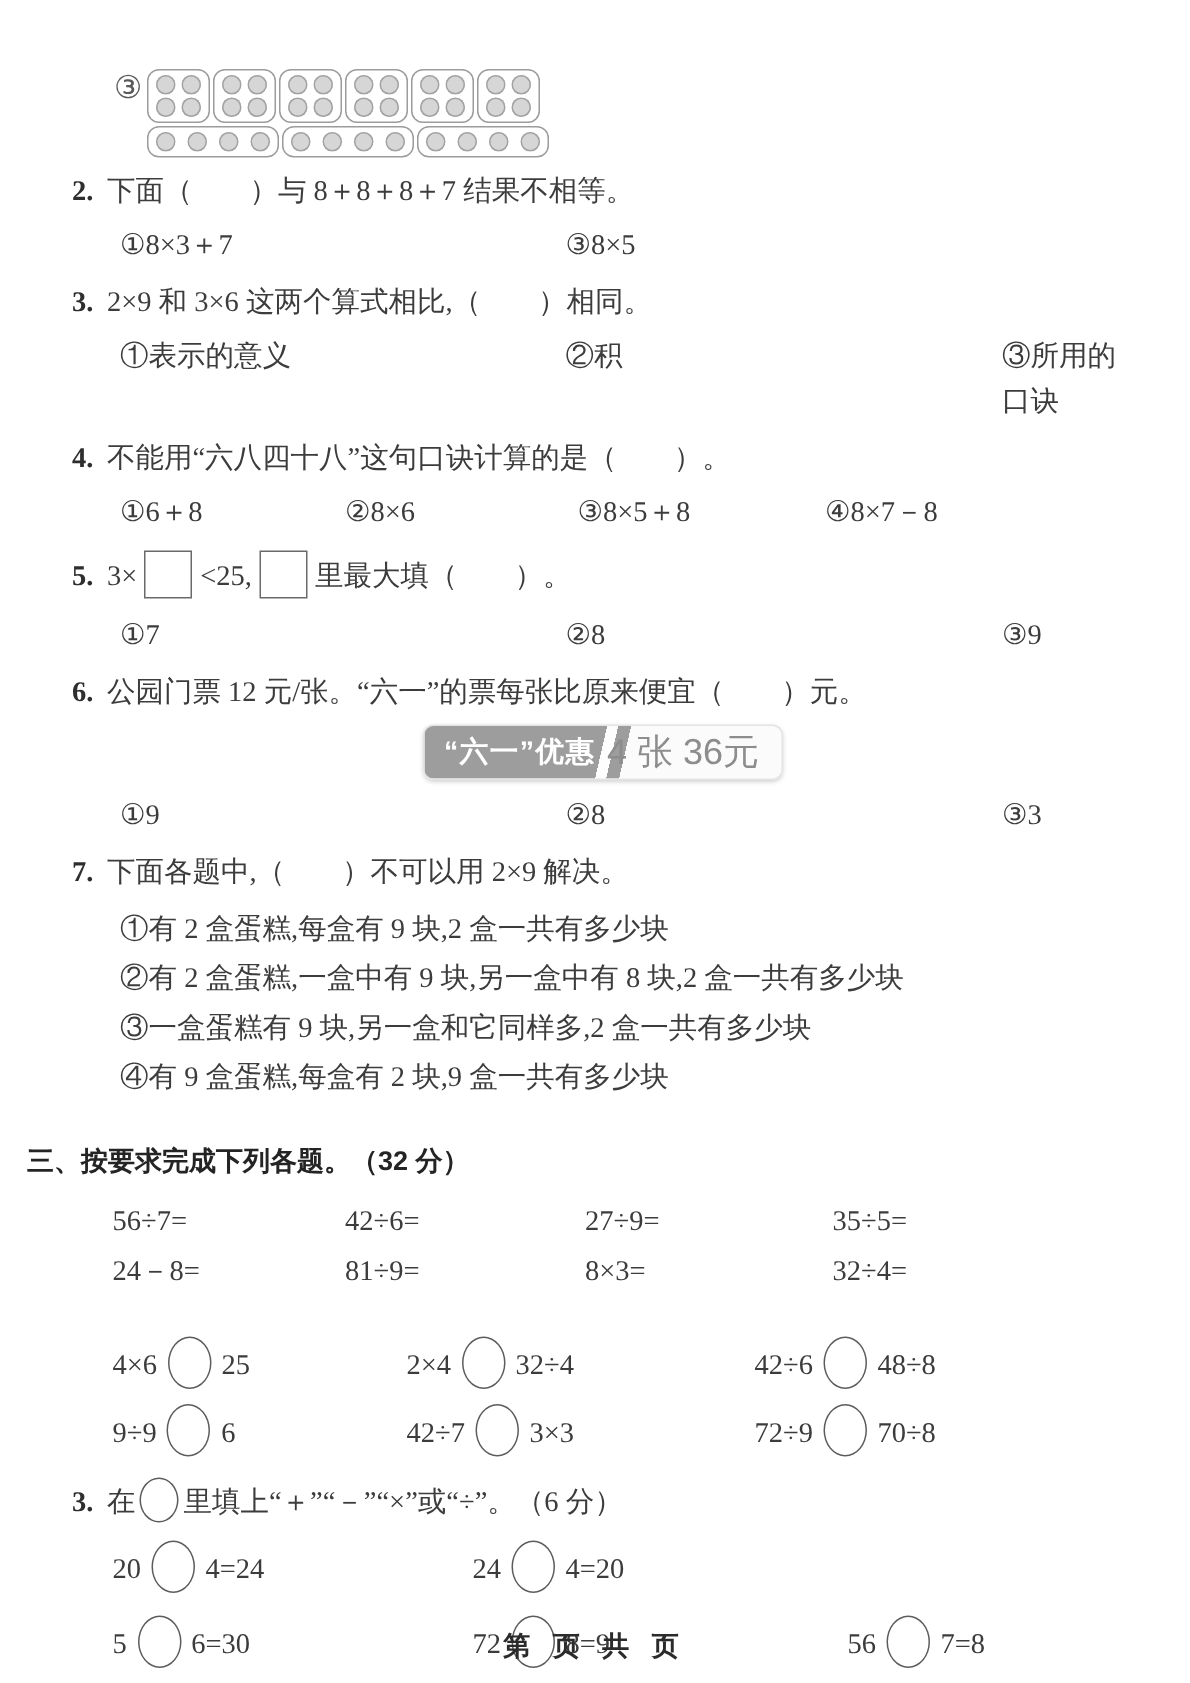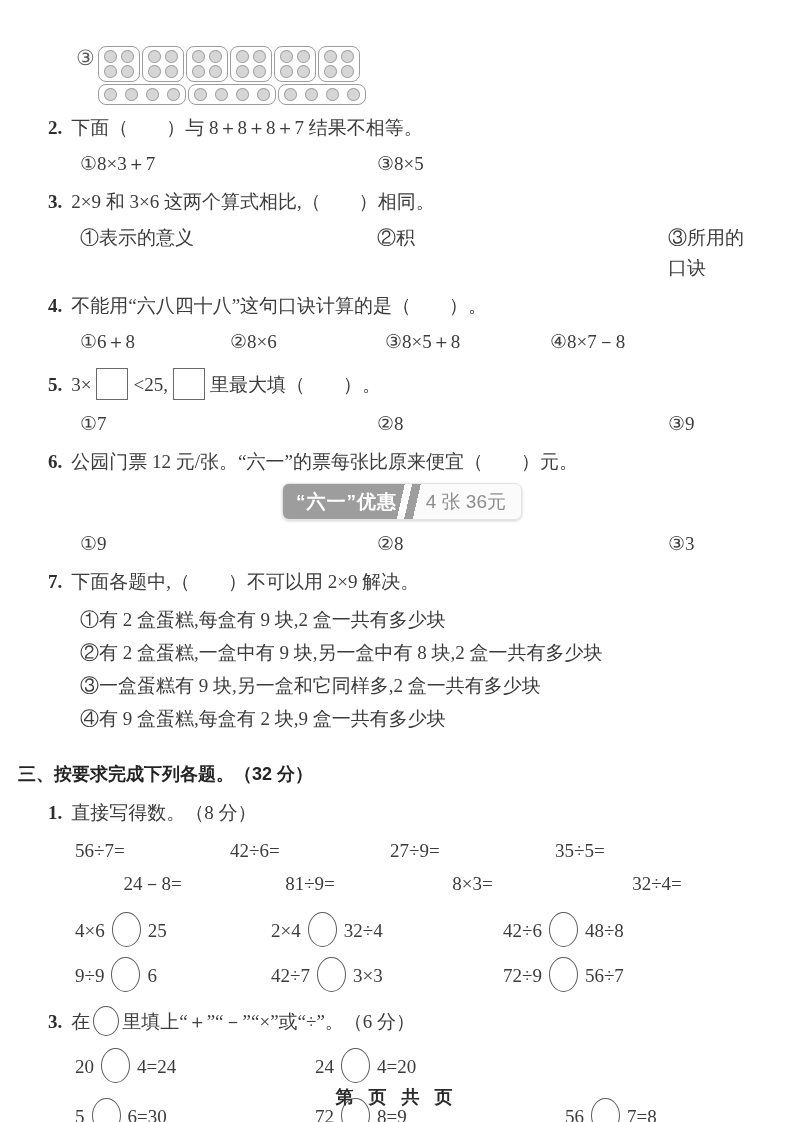--- a/index.html
+++ b/index.html
@@ -34,21 +34,21 @@
 
   
   .banner {
     position:relative; width:240px; height:37px; margin:5px 0 9px 234px;
     border-radius:7px; overflow:hidden; box-sizing:border-box;
     border:1px solid #e3e3e3; box-shadow:0 1px 3px rgba(0,0,0,.18);
     font-family:"Liberation Sans","DejaVu Sans",sans-serif;
     background:linear-gradient(103deg,#9d9d9d 0 49.5%,#fdfdfd 49.5% 52.5%,#9d9d9d 52.5% 56%,#fbfbfb 56% 100%);
   }
   .banner-left { position:absolute; left:13px; top:0; line-height:35px; color:#ffffff; font-weight:bold; font-size:19px; letter-spacing:1px; }
-  .banner-right { position:absolute; right:15px; top:0; line-height:35px; color:#8d8d8d; font-size:19px; }
+  .banner-right { position:absolute; right:15px; top:0; line-height:35px; color:#8d8d8d; font-size:24px; }
 
   
   .s3title { font-family:"Liberation Sans","DejaVu Sans",sans-serif; font-weight:bold; font-size:18px; color:#242424; margin:24px 0 9px -30px; line-height:30px; }
   .calcrow { display:grid; grid-template-columns:155px 160px 165px auto; padding-left:27px; line-height:33px; }
   .comprow { display:grid; grid-template-columns:196px 232px auto; padding-left:27px; line-height:45px; }
   .oprow   { display:grid; grid-template-columns:240px 250px auto; padding-left:27px; line-height:50px; }
 
   .footer {
     position:absolute; left:0; right:0; bottom:13px; text-align:center;
     font-family:"Liberation Sans","DejaVu Sans",sans-serif; font-weight:bold;
@@ -178,45 +178,42 @@
   </div>
   <div class="subopts">
     <div>①有 2 盒蛋糕,每盒有 9 块,2 盒一共有多少块</div>
     <div>②有 2 盒蛋糕,一盒中有 9 块,另一盒中有 8 块,2 盒一共有多少块</div>
     <div>③一盒蛋糕有 9 块,另一盒和它同样多,2 盒一共有多少块</div>
     <div>④有 9 盒蛋糕,每盒有 2 块,9 盒一共有多少块</div>
   </div>
 
   <div class="s3title">三、按要求完成下列各题。（32 分）</div>
 
-  <div class="qline">
-    <span class="qnum">1.</span><span>直接写得数。（8 分）</span>
-  </div>
   <div class="calcrow">
     <span>56÷7=</span>
     <span>42÷6=</span>
     <span>27÷9=</span>
     <span>35÷5=</span>
   </div>
-  <div class="calcrow" style="margin-bottom:8px;text-align:center;">
+  <div class="calcrow" style="margin-bottom:24px;">
     <span>24－8=</span>
     <span>81÷9=</span>
     <span>8×3=</span>
     <span>32÷4=</span>
   </div>
 
   <div class="comprow">
     <span><span>4×6</span><span class="acircle"></span><span>25</span></span>
     <span><span>2×4</span><span class="acircle"></span><span>32÷4</span></span>
     <span><span>42÷6</span><span class="acircle"></span><span>48÷8</span></span>
   </div>
   <div class="comprow" style="margin-bottom:6px;">
     <span><span>9÷9</span><span class="acircle"></span><span>6</span></span>
     <span><span>42÷7</span><span class="acircle"></span><span>3×3</span></span>
-    <span><span>72÷9</span><span class="acircle"></span><span>56÷7</span></span>
+    <span><span>72÷9</span><span class="acircle"></span><span>70÷8</span></span>
   </div>
 
   <div class="qline" style="line-height:36px;margin-bottom:2px;">
     <span class="qnum">3.</span><span>在</span><span class="icircle"></span><span>里填上“＋”“－”“×”或“÷”。（6 分）</span>
   </div>
   <div class="oprow">
     <span><span>20</span><span class="acircle"></span><span>4=24</span></span>
     <span><span>24</span><span class="acircle"></span><span>4=20</span></span>
   </div>
   <div class="oprow">

